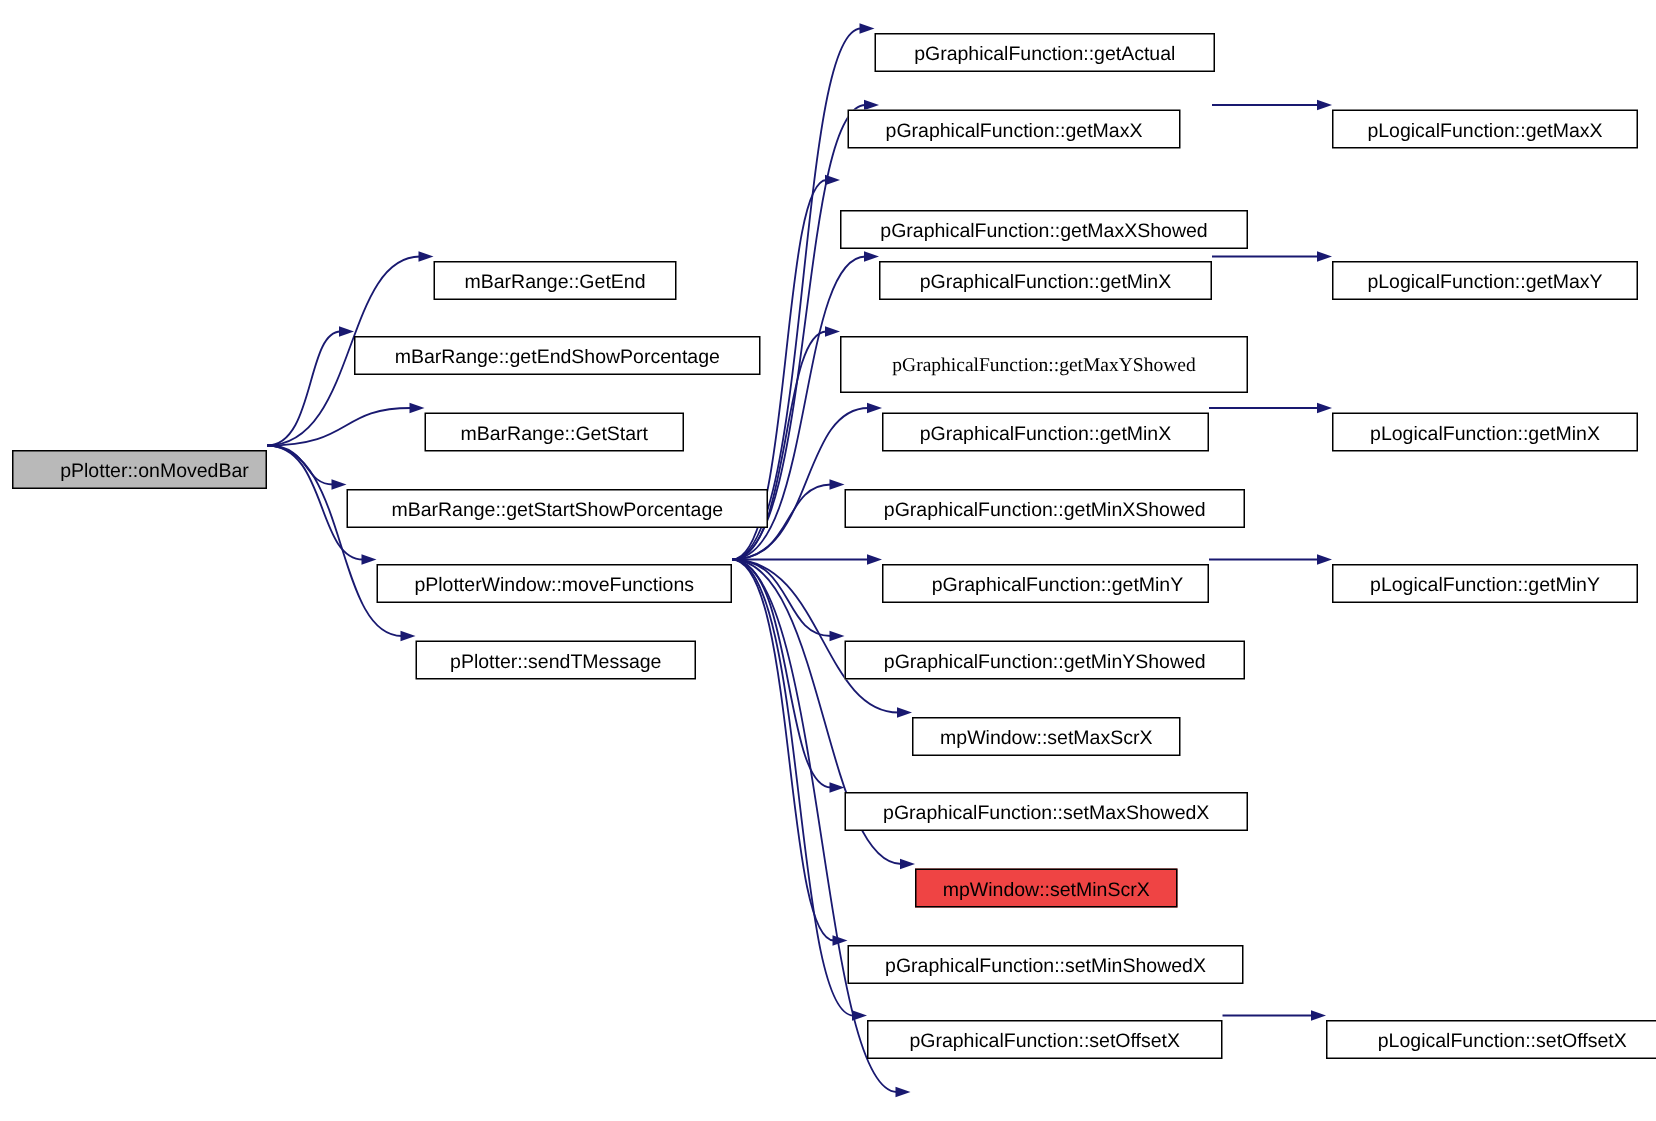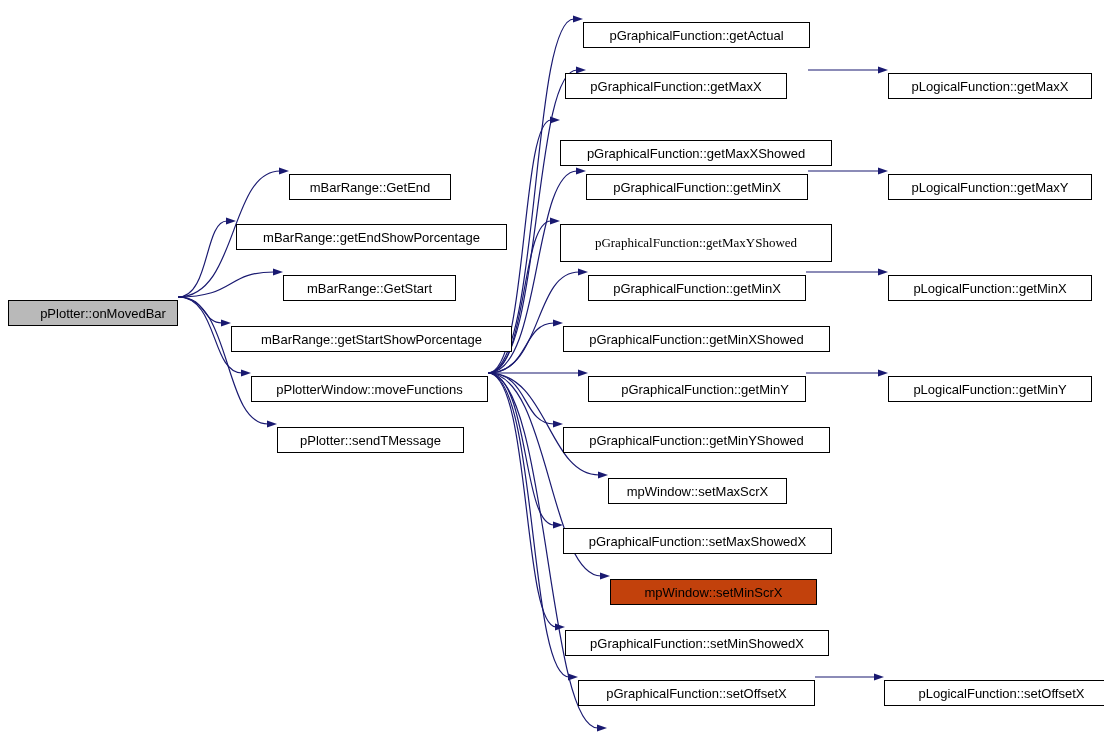--- a/index.html
+++ b/index.html
@@ -108,21 +108,21 @@
     <div class="node" style="left: 565px; top: 57px; width: 222px; height: 26px; border-color: rgb(0, 0, 0); background: rgb(255, 255, 255);">pGraphicalFunction::getMaxX</div>
     <div class="node" style="left: 560px; top: 124px; width: 272px; height: 26px; border-color: rgb(0, 0, 0); background: rgb(255, 255, 255);">pGraphicalFunction::getMaxXShowed</div>
     <div class="node" style="left: 586px; top: 158px; width: 222px; height: 26px; border-color: rgb(0, 0, 0); background: rgb(255, 255, 255);">pGraphicalFunction::getMinX</div>
     <div class="node" style="left: 560px; top: 208px; width: 272px; height: 38px; border-color: rgb(0, 0, 0); background: rgb(255, 255, 255); font-family: Liberation Serif, serif;">pGraphicalFunction::getMaxYShowed</div>
     <div class="node" style="left: 588px; top: 259px; width: 218px; height: 26px; border-color: rgb(0, 0, 0); background: rgb(255, 255, 255);">pGraphicalFunction::getMinX</div>
     <div class="node" style="left: 563px; top: 310px; width: 267px; height: 26px; border-color: rgb(0, 0, 0); background: rgb(255, 255, 255);">pGraphicalFunction::getMinXShowed</div>
     <div class="node" style="left: 588px; top: 360px; width: 218px; height: 26px; border-color: rgb(0, 0, 0); background: rgb(255, 255, 255); padding-left: 16px;">pGraphicalFunction::getMinY</div>
     <div class="node" style="left: 563px; top: 411px; width: 267px; height: 26px; border-color: rgb(0, 0, 0); background: rgb(255, 255, 255);">pGraphicalFunction::getMinYShowed</div>
     <div class="node" style="left: 608px; top: 462px; width: 179px; height: 26px; border-color: rgb(0, 0, 0); background: rgb(255, 255, 255);">mpWindow::setMaxScrX</div>
     <div class="node" style="left: 563px; top: 512px; width: 269px; height: 26px; border-color: rgb(0, 0, 0); background: rgb(255, 255, 255);">pGraphicalFunction::setMaxShowedX</div>
-    <div class="node" style="left: 610px; top: 563px; width: 207px; height: 26px; border-color: rgb(0, 0, 0); background: #c2410c;">mpWindow::setMinScrX</div>
+    <div class="node" style="left: 610px; top: 563px; width: 175px; height: 26px; border-color: rgb(0, 0, 0); background: #ef4444;">mpWindow::setMinScrX</div>
     <div class="node" style="left: 565px; top: 614px; width: 264px; height: 26px; border-color: rgb(0, 0, 0); background: rgb(255, 255, 255);">pGraphicalFunction::setMinShowedX</div>
     <div class="node" style="left: 578px; top: 664px; width: 237px; height: 26px; border-color: rgb(0, 0, 0); background: rgb(255, 255, 255);">pGraphicalFunction::setOffsetX</div>
     <div class="node" style="left: 888px; top: 57px; width: 204px; height: 26px; border-color: rgb(0, 0, 0); background: rgb(255, 255, 255);">pLogicalFunction::getMaxX</div>
     <div class="node" style="left: 888px; top: 158px; width: 204px; height: 26px; border-color: rgb(0, 0, 0); background: rgb(255, 255, 255);">pLogicalFunction::getMaxY</div>
     <div class="node" style="left: 888px; top: 259px; width: 204px; height: 26px; border-color: rgb(0, 0, 0); background: rgb(255, 255, 255);">pLogicalFunction::getMinX</div>
     <div class="node" style="left: 888px; top: 360px; width: 204px; height: 26px; border-color: rgb(0, 0, 0); background: rgb(255, 255, 255);">pLogicalFunction::getMinY</div>
     <div class="node" style="left: 884px; top: 664px; width: 235px; height: 26px; border-color: rgb(0, 0, 0); background: rgb(255, 255, 255);">pLogicalFunction::setOffsetX</div>
   </div>
 
 </body></html>

